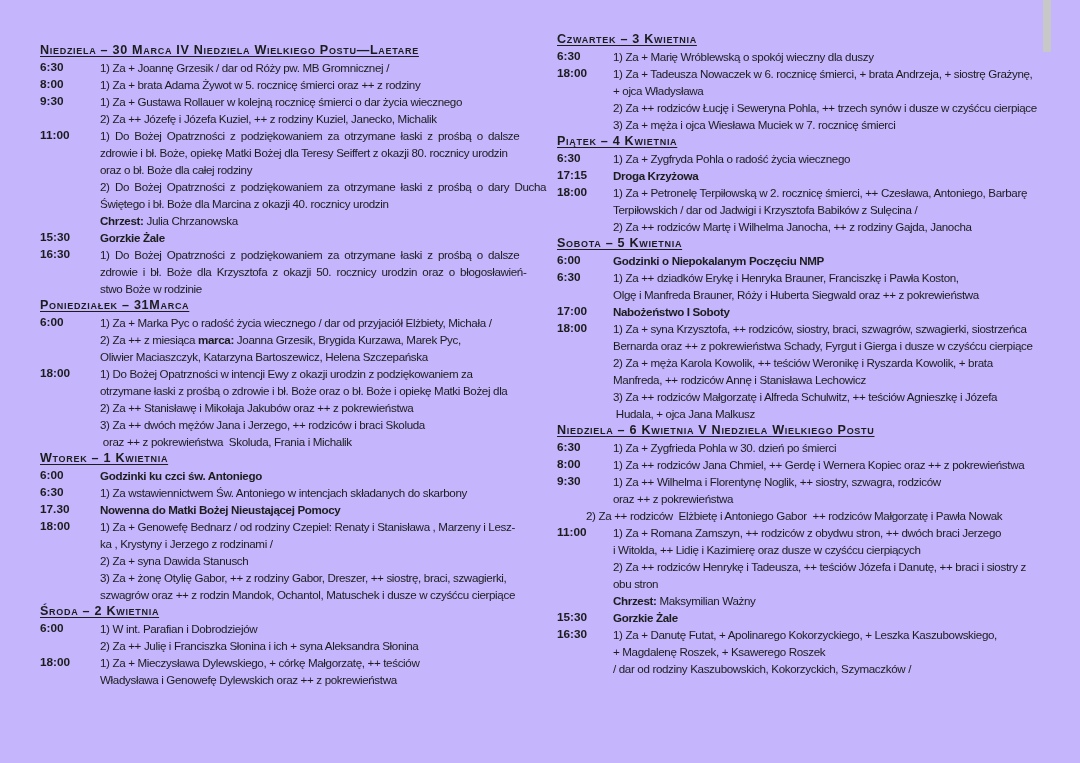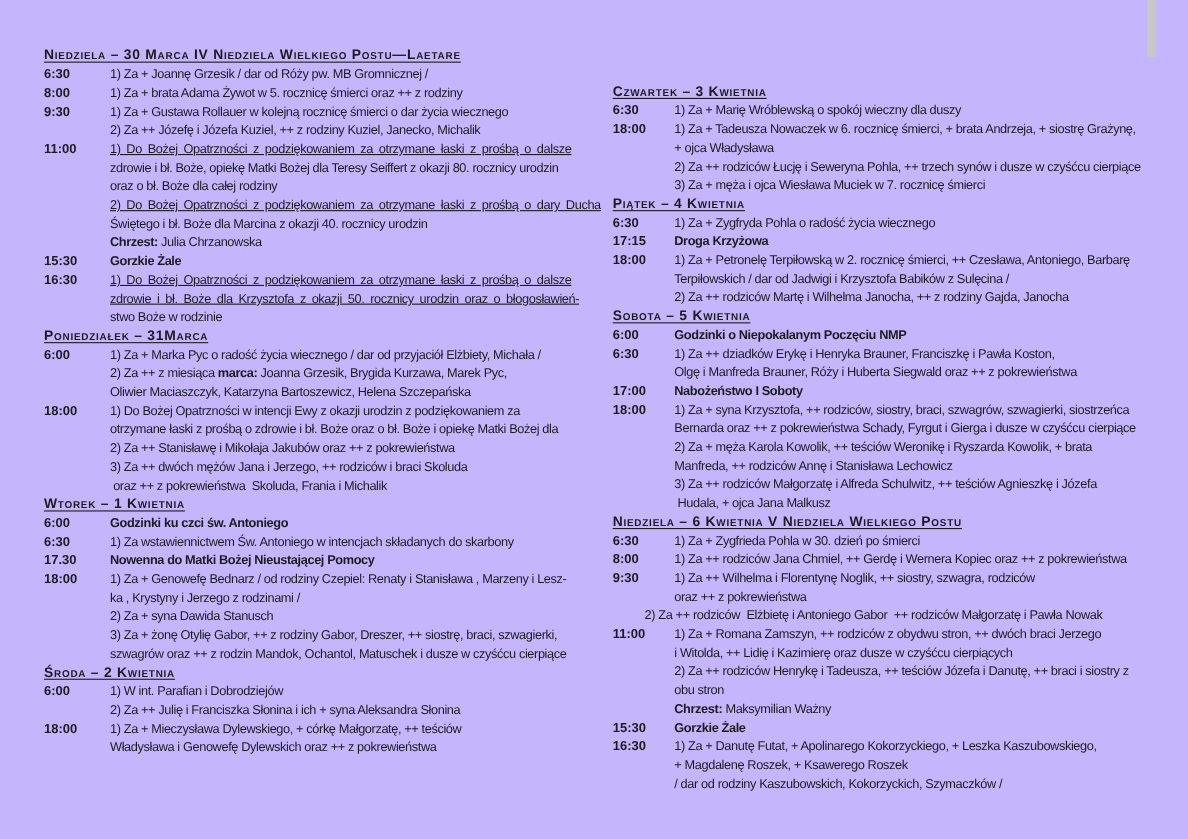--- a/index.html
+++ b/index.html
@@ -6,21 +6,21 @@
     margin: 0; padding: 0;
     width: 1080px; height: 763px;
     background: #ffffff;
     overflow: hidden;
     font-family: "Liberation Sans", sans-serif;
     color: #1c1c1c;
   }
   #doc { position: absolute; left: 0; top: 0; width: 1080px; height: 763px; }
   .column { position: absolute; }
   .column.left  { left: 40px;  top: 42px; width: 502px; }
-  .column.right { left: 557px; top: 31px; width: 500px; margin-top: 44px; }
+  .column.right { left: 557px; top: 31px; width: 500px; }
 
   .section-header {
     font-weight: bold;
     font-variant: small-caps;
     font-size: 12.6px;
     line-height: 17px;
     letter-spacing: 0.7px;
     text-decoration: underline;
     text-underline-offset: 2px;
     white-space: pre;
@@ -35,21 +35,21 @@
   }
   .column.right .time { flex-basis: 56px; width: 56px; }
   .lines { flex: 1 1 auto; min-width: 0; }
   .line {
     font-size: 11.6px;
     line-height: 17px;
     letter-spacing: -0.35px;
     white-space: pre;
   }
   .line.bold, .seg-bold { font-weight: bold; }
-  .line.justify { word-spacing: 2.4px; text-decoration: underline; }
+  .line.justify { word-spacing: 2.4px; }
   .line.outdent { margin-left: -27px; }
 
   #scrollbar-thumb {
     position: absolute;
     left: 1043px; top: 0;
     width: 8px; height: 52px;
     background: #c8c8c8;
   }
 </style>
 </head>

